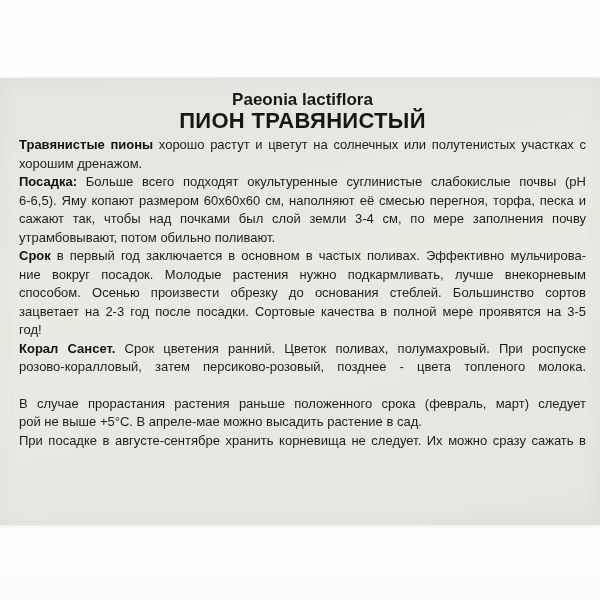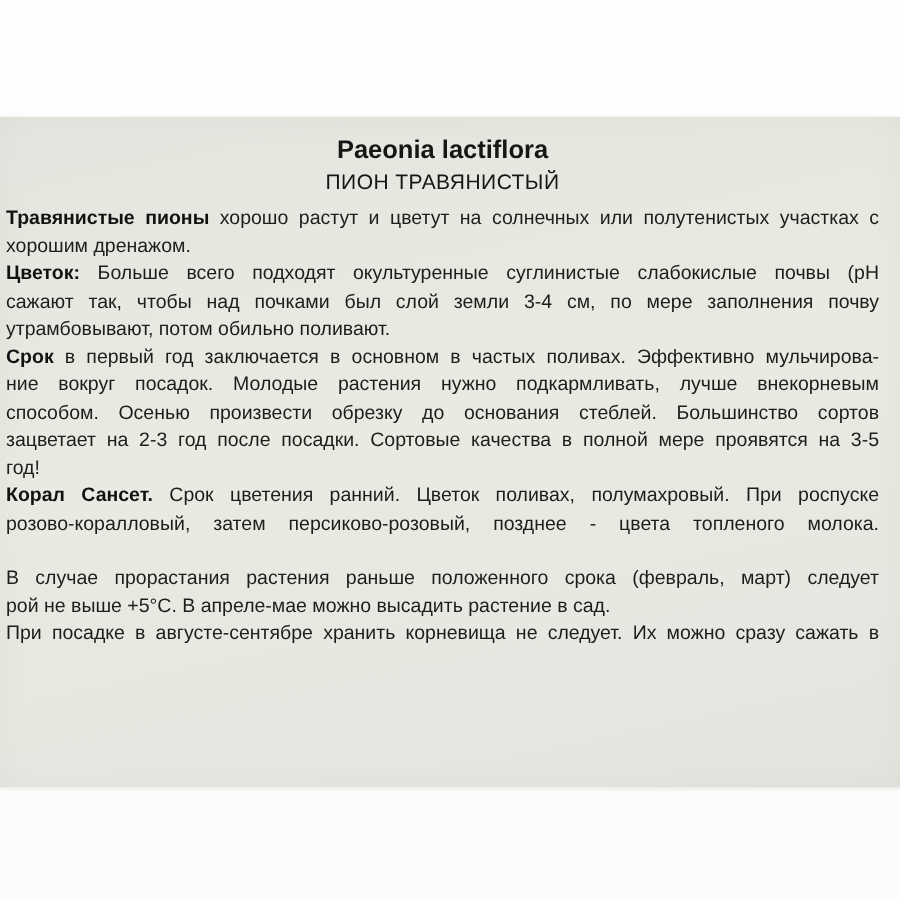--- a/index.html
+++ b/index.html
@@ -22,35 +22,35 @@
     left: 0;
     top: 78px;
     width: 600px;
     height: 447px;
     background: linear-gradient(168deg, #e5e5df 0%, #eaeae3 45%, #e7e7e1 80%, #e4e4de 100%);
     box-shadow: 0 -1px 2px rgba(0,0,0,0.05), 0 1px 3px rgba(0,0,0,0.08), inset 0 0 24px rgba(0,0,0,0.03);
     color: #1b1b1b;
     overflow: hidden;
   }
   .inner {
-    padding: 12px 14px 0 4px;
+    padding: 12px 14px 0 19px;
   }
   .titles {
     text-align: center;
     margin-bottom: 4px;
   }
   .title-latin {
     font-weight: bold;
     font-size: 17px;
     line-height: 20px;
     color: #161616;
   }
   .title-ru {
-    font-weight: normal;
-    font-size: 14px;
+    font-weight: bold;
+    font-size: 22px;
     line-height: 22px;
     letter-spacing: 0.3px;
     color: #161616;
   }
   .body-text .line {
     font-size: 13px;
     line-height: 18.5px;
     text-align: justify;
     text-align-last: justify;
     color: #1d1d1c;
@@ -72,21 +72,22 @@
 <div class="photo">
   <div class="label-card">
     <div class="inner">
       <div class="titles">
         <div class="title-latin">Paeonia lactiflora</div>
         <div class="title-ru">ПИОН ТРАВЯНИСТЫЙ</div>
       </div>
       <div class="body-text" id="paragraphs">
           <div class="line"><span class="b">Травянистые пионы</span><span> хорошо растут и цветут на солнечных или полутенистых участках с</span></div>
           <div class="line last"><span>хорошим дренажом.</span></div>
-          <div class="line"><span class="b">Цветок:</span><span> Больше всего подходят окультуренные суглинистые слабокислые почвы (рН</span></div>
+          <div class="line"><span class="b">Посадка:</span><span> Больше всего подходят окультуренные суглинистые слабокислые почвы (рН</span></div>
+          <div class="line"><span>6-6,5). Яму копают размером 60х60х60 см, наполняют её смесью перегноя, торфа, песка и</span></div>
           <div class="line"><span>сажают так, чтобы над почками был слой земли 3-4 см, по мере заполнения почву</span></div>
           <div class="line last"><span>утрамбовывают, потом обильно поливают.</span></div>
           <div class="line"><span class="b">Срок</span><span> в первый год заключается в основном в частых поливах. Эффективно мульчирова-</span></div>
           <div class="line"><span>ние вокруг посадок. Молодые растения нужно подкармливать, лучше внекорневым</span></div>
           <div class="line"><span>способом. Осенью произвести обрезку до основания стеблей. Большинство сортов</span></div>
           <div class="line"><span>зацветает на 2-3 год после посадки. Сортовые качества в полной мере проявятся на 3-5</span></div>
           <div class="line last"><span>год!</span></div>
           <div class="line"><span class="b">Корал Сансет.</span><span> Срок цветения ранний. Цветок поливах, полумахровый. При роспуске</span></div>
           <div class="line"><span>розово-коралловый, затем персиково-розовый, позднее - цвета топленого молока.</span></div>
           <div class="gap"></div>

